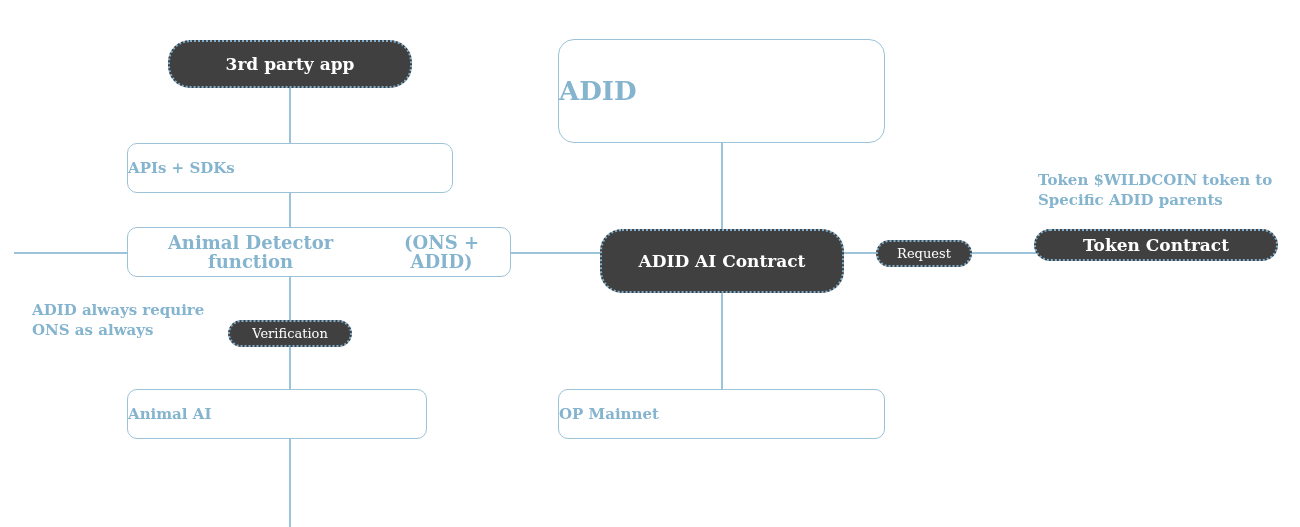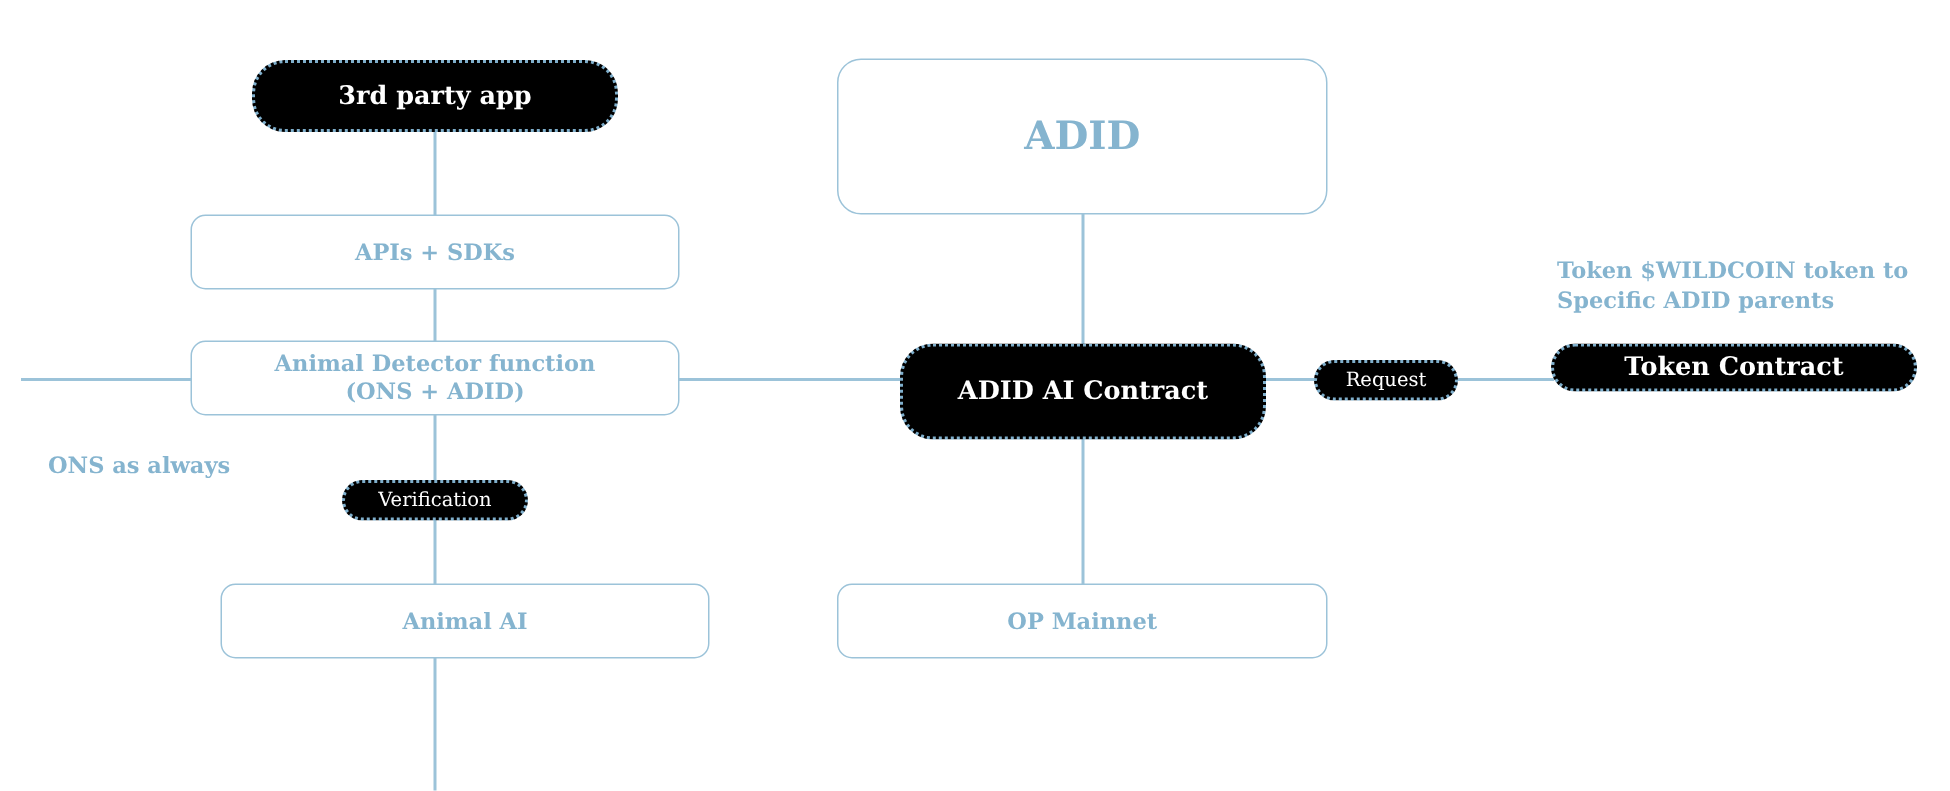--- a/index.html
+++ b/index.html
@@ -1,23 +1,23 @@
 <!DOCTYPE html>
 <html><head>
 <meta charset="utf-8">
 <style>
   html, body { margin:0; padding:0; background:#ffffff; }
   body { width:1300px; height:527px; position:relative; overflow:hidden;
          font-family:"DejaVu Serif", serif; }
   .line { position:absolute; background:#9cc3d9; }
   .box { position:absolute; box-sizing:border-box; border:1.5px solid #9cc3d9;
          border-radius:10px; background:#fff; display:flex; align-items:center;
-         justify-content:center; text-align:center; color:#85b4cf; font-weight:bold; }
+         text-align:center; color:#85b4cf; font-weight:bold; }
   .pill { position:absolute; box-sizing:border-box; border:2px dotted #7fafcc;
-          border-radius:22px; background:#000000; display:flex; align-items:center;
+          border-radius:22px; background:#404040; display:flex; align-items:center;
           justify-content:center; color:#ffffff; font-weight:bold; text-align:center; }
   .pill.small { border-radius:14px; font-weight:normal; font-size:13px; }
   .note { position:absolute; color:#85b4cf; font-weight:bold; font-size:15px; line-height:20px; }
 </style>
 </head>
 <body>
 
 <div class="line" style="left:289px; top:82px; width:1.5px; height:445px;"></div>
 <div class="line" style="left:14px; top:252px; width:114px; height:1.5px;"></div>
 <div class="line" style="left:452px; top:252px; width:150px; height:1.5px;"></div>
@@ -26,34 +26,35 @@
 <div class="line" style="left:970px; top:252px; width:66px; height:1.5px;"></div>
 
 <div class="pill" style="left:168px; top:40px; width:244px; height:48px; font-size:17px;">
   <span>3rd party app</span>
 </div>
 
 <div class="box" style="left:127px; top:143px; width:326px; height:50px; font-size:15px;">
   <span>APIs + SDKs</span>
 </div>
 
-<div class="box" style="left:127px; top:227px; width:326px; height:50px; font-size:15px; flex-direction:column; line-height:19px;">
+<div class="box" style="left:127px; top:227px; width:384px; height:50px; font-size:18px; flex-direction:row; line-height:19px;">
   <span>Animal Detector function</span>
   <span>(ONS + ADID)</span>
 </div>
 
 <div class="note" style="left:32px; top:300px;">
+  <div>ADID always require</div>
   <div>ONS as always</div>
 </div>
 
 <div class="pill small" style="left:228px; top:320px; width:124px; height:27px;">
   <span>Verification</span>
 </div>
 
-<div class="box" style="left:127px; top:389px; width:326px; height:50px; font-size:15px;margin-left:20px;">
+<div class="box" style="left:127px; top:389px; width:300px; height:50px; font-size:15px;">
   <span>Animal AI</span>
 </div>
 
 <div class="box" style="left:558px; top:39px; width:327px; height:104px; font-size:26px; border-radius:16px;">
   <span>ADID</span>
 </div>
 
 <div class="pill" style="left:600px; top:229px; width:244px; height:64px; font-size:17px;">
   <span>ADID AI Contract</span>
 </div>

